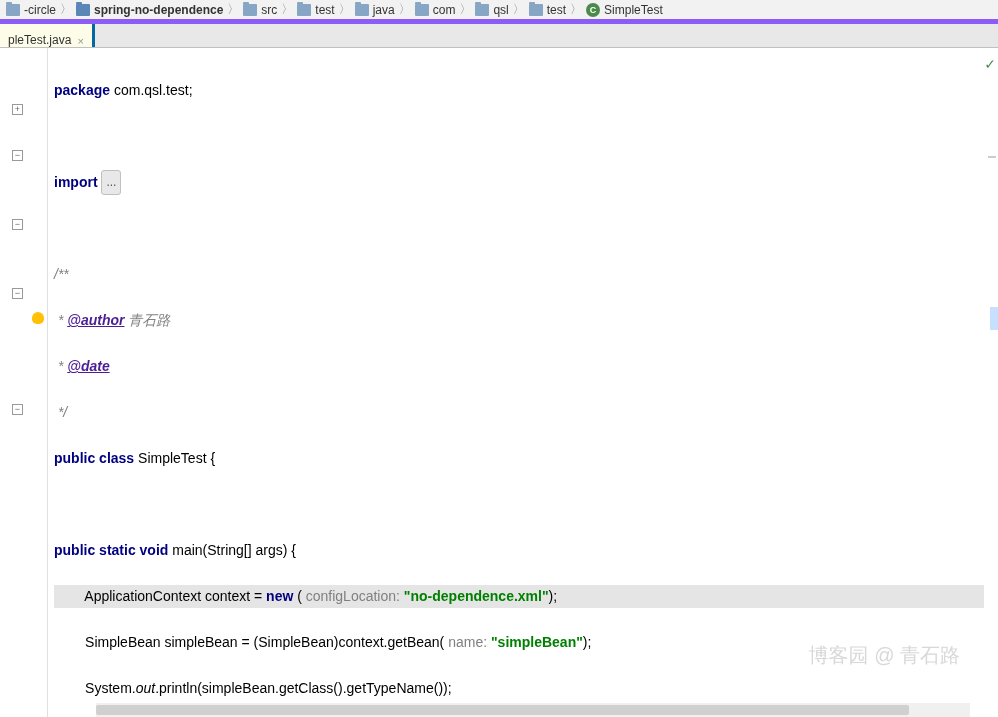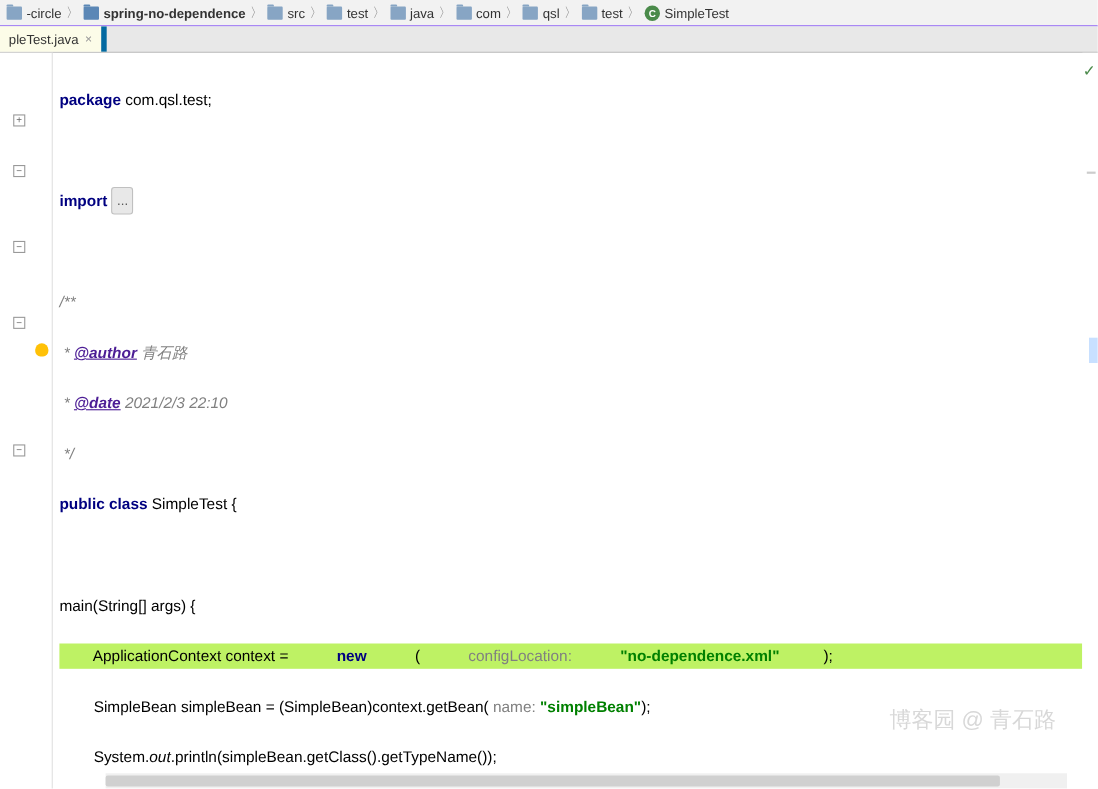--- a/index.html
+++ b/index.html
@@ -10,21 +10,21 @@
       width: 998px;
       height: 717px;
       overflow: hidden;
       position: relative;
     }
     .breadcrumb {
       display: flex;
       align-items: center;
       height: 24px;
       background: #f2f2f2;
-      border-bottom: 1px solid #8b5cf6;
+      border-bottom: 5px solid #8b5cf6;
       padding: 0 4px;
       font-size: 12px;
       color: #333;
     }
     .breadcrumb-item {
       display: flex;
       align-items: center;
       padding: 0 2px;
     }
     .breadcrumb-sep {
@@ -70,24 +70,24 @@
       margin-right: 4px;
     }
     .tabs {
       display: flex;
       height: 24px;
       background: #e8e8e8;
       border-bottom: 1px solid #c0c0c0;
     }
     .tab {
       display: flex;
-      align-items: center;
+      align-items: flex-end;
       padding: 0 8px;
       background: #fcfce8;
-      border-right: 5px solid #0369a1;
+      border-right: 3px solid #0369a1;
       font-size: 12px;
       color: #333;
     }
     .tab-close {
       margin-left: 6px;
       color: #999;
       font-size: 11px;
     }
     .editor-area {
       display: flex;
@@ -132,22 +132,21 @@
       color: #000;
       position: relative;
       overflow: hidden;
     }
     .code-line {
       height: 23px;
       display: flex;
       align-items: center;
     }
     .code-line.hl {
-      background: #bef264;
-      gap: 40px;
+      background: #e5e5e5;
     }
     .kw { color: #000080; font-weight: bold; }
     .str { color: #008000; font-weight: bold; }
     .doc { color: #808080; font-style: italic; }
     .doctag { color: #4c1d95; font-style: italic; font-weight: bold; text-decoration: underline; }
     .param { color: #808080; text-align: center; }
     .hlclass { background: #e4e4ff; }
     .folded {
       border: 1px solid #c0c0c0;
       background: #e8e8e8;
@@ -276,25 +275,25 @@
     <div class="bulb-icon" style="top:264px"></div>
     <div class="fold-mark" style="top:356px">−</div>
   </div>
   <div class="code-area">
 <div class="code-line"><span class="kw">package</span><span> com.qsl.test;</span></div>
 <div class="code-line"></div>
 <div class="code-line"><span class="kw">import </span><span class="folded">...</span></div>
 <div class="code-line"></div>
 <div class="code-line"><span class="doc">/**</span></div>
 <div class="code-line"><span class="doc"> * </span><span class="doctag">@author</span><span class="doc"> 青石路</span></div>
-<div class="code-line"><span class="doc"> * </span><span class="doctag">@date</span><span class="doc"> 2021/2/3 22:10</span></div>
+<div class="code-line"><span class="doc"> * </span><span class="doctag">@date</span></div>
 <div class="code-line"><span class="doc"> */</span></div>
 <div class="code-line"><span class="kw">public class </span><span>SimpleTest {</span></div>
 <div class="code-line"></div>
-<div class="code-line">    <span>main(String[] args) {</span></div>
+<div class="code-line">    <span class="kw">public static void </span><span>main(String[] args) {</span></div>
 <div class="code-line hl"><span>        ApplicationContext context = </span><span class="kw">new </span><span>(</span><span class="param"> configLocation: </span><span class="str">"no-dependence.xml"</span><span>);</span></div>
 <div class="code-line"><span>        SimpleBean simpleBean = (SimpleBean)context.getBean(</span><span class="param"> name: </span><span class="str">"simpleBean"</span><span>);</span></div>
 <div class="code-line"><span>        System.</span><span class="it">out</span><span>.println(simpleBean.getClass().getTypeName());</span></div>
 
 
 
     <div class="watermark">博客园 @ 青石路</div>
     <div class="scrollbar-h">
       <div class="scrollbar-thumb"></div>
     </div>

